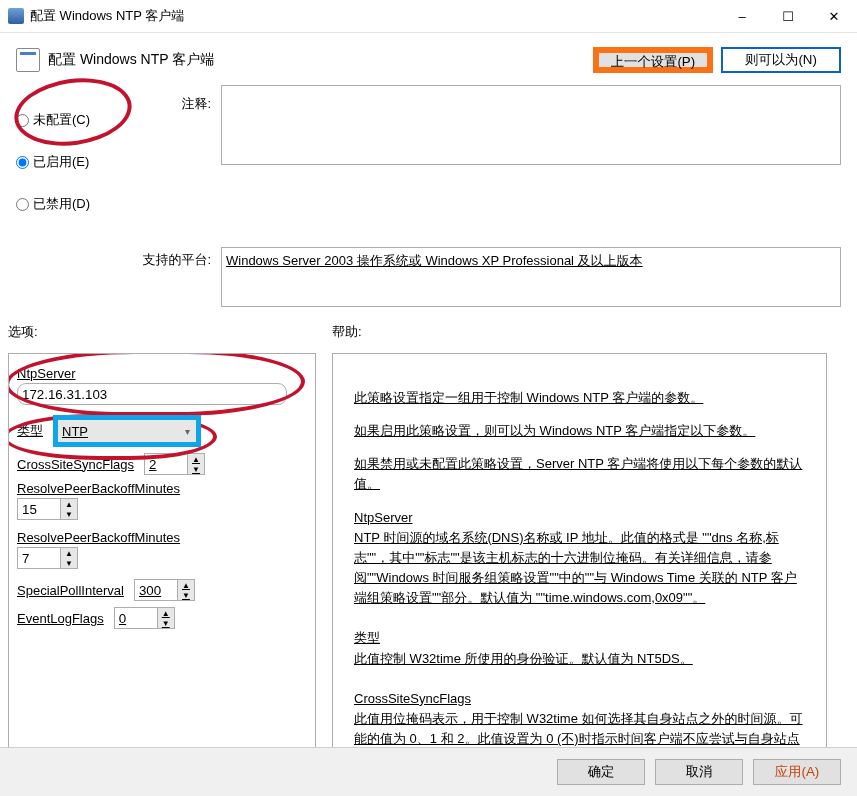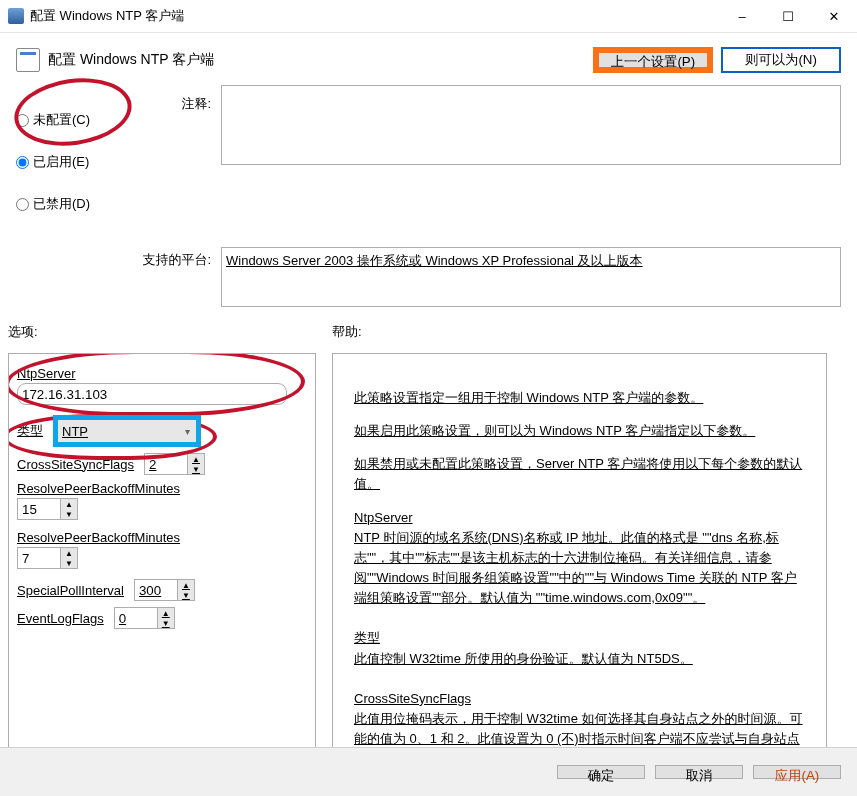--- a/index.html
+++ b/index.html
@@ -152,21 +152,21 @@
 
   .footer {
     position:absolute; bottom:0; left:0; right:0;
     height:48px;
     background:#f0f0f0;
     border-top:1px solid #d0d0d0;
     display:flex; justify-content:flex-end; align-items:center;
     padding:0 16px; gap:10px;
   }
   .footer button {
-    width:88px; height:14px;
+    width:88px; height:26px;
     border:1px solid #adadad; background:#e1e1e1;
   }
   .footer button.disabled { color:#c2410c; }
 
   
   .annot {
     position:absolute; border:4px solid #c3122c; border-radius:50%/50%;
     pointer-events:none; background:transparent;
   }
 </style>

